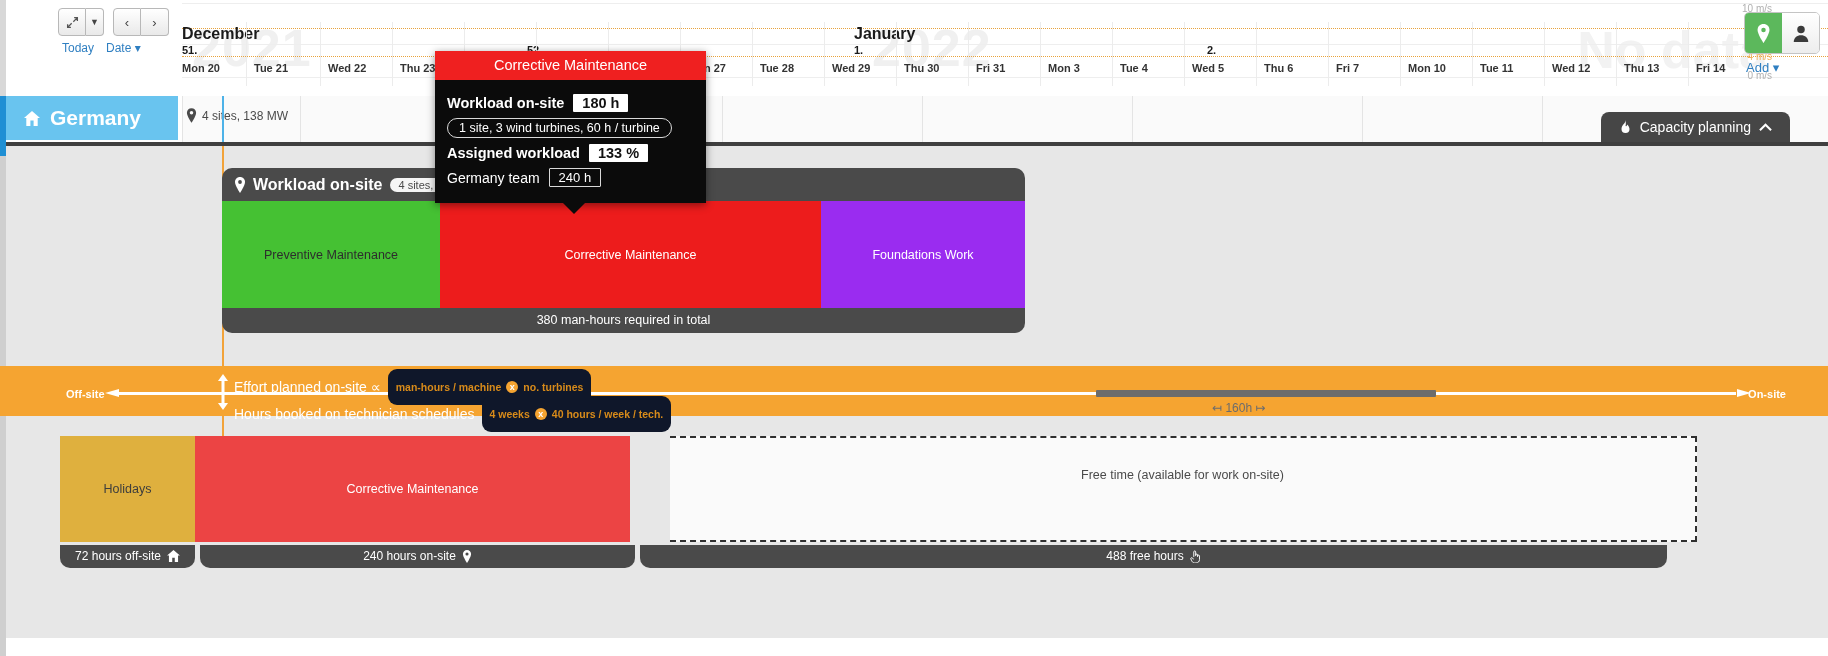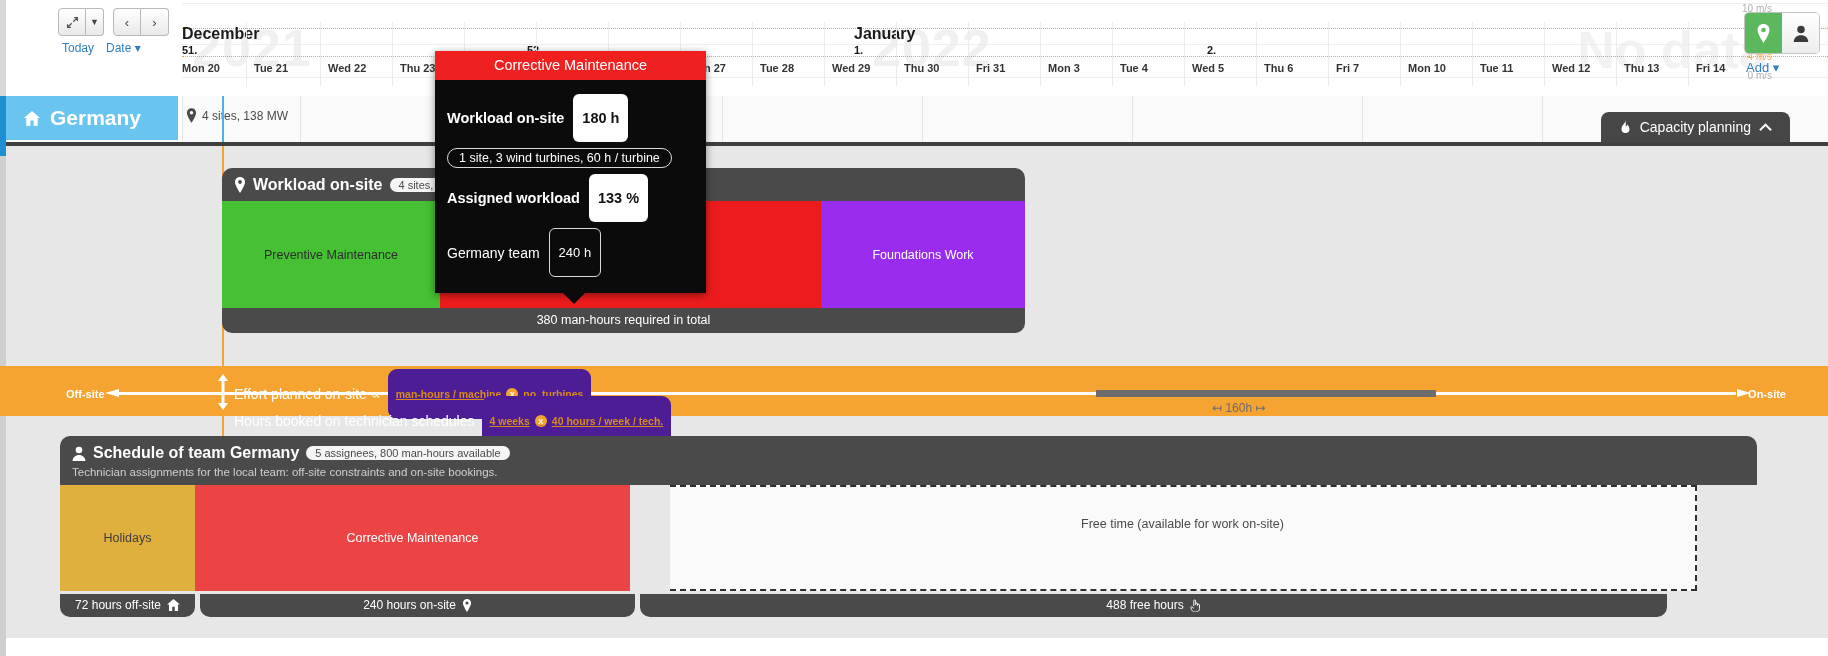--- a/index.html
+++ b/index.html
@@ -116,22 +116,22 @@
     text-align: center; font-size: 12.5px; padding: 5px 0 6px 0;
   }
 
   
   #band { position: absolute; left: 0; right: 0; top: 366px; height: 50px; background: #f5a431; }
   .band-label { position: absolute; font-size: 11px; color: #fff; font-weight: bold; }
   .band-arrowline { position: absolute; height: 3px; background: #fff; }
   .band-text { position: absolute; font-size: 14px; color: #fff; display: flex; align-items: center; gap: 7px; }
   .band-pill {
     display: inline-flex; align-items: center; gap: 5px;
-    background: #4c1d95; color: #d88b1a; border-radius: 9px;
-    padding: 19px 8px; font-size: 10.5px; font-weight: bold; text-decoration: underline;
+    background: #0f172a; color: #d88b1a; border-radius: 9px;
+    padding: 12px 8px; font-size: 10.5px; font-weight: bold;
   }
   .xdot {
     width: 12px; height: 12px; border-radius: 50%; background: #f5a431; color: #fff;
     font-size: 9px; display: inline-flex; align-items: center; justify-content: center;
   }
   #refbar { position: absolute; height: 7px; background: #6c6c6c; border-radius: 1px; }
   #reflabel { position: absolute; font-size: 12px; color: #6c6c6c; white-space: nowrap; }
 
   
   #sch-panel { position: absolute; left: 60px; top: 436px; width: 1697px; }
@@ -154,22 +154,22 @@
     position: absolute; left: 435px; top: 51px; width: 271px;
     background: #0b0b0b; z-index: 40;
     box-shadow: 0 2px 8px rgba(0,0,0,.45);
   }
   #tt-title { background: #ef2020; color: #fff; text-align: center; font-size: 14.5px; padding: 6px 0 7px 0; }
   #tt-body { padding: 8px 12px 10px 12px; }
   .tt-row { display: flex; align-items: center; gap: 9px; margin: 6px 0; }
   .tt-lab { color: #fff; font-size: 14.5px; font-weight: bold; }
   .tt-lab.norm { font-weight: normal; font-size: 14px; }
   .tt-val {
-    background: #fff; color: #111; border-radius: 6px;
-    padding: 16px 9px; font-size: 14.5px; font-weight: bold;
+    background: #fff; color: #111; border-radius: 1px;
+    padding: 1px 9px; font-size: 14.5px; font-weight: bold;
   }
   .tt-outline {
     border: 1px solid #d9d9d9; color: #fff; border-radius: 11px;
     padding: 2px 11px; font-size: 12.5px; display: inline-block;
   }
   .tt-val.outline2 { background: transparent; color: #fff; border: 1px solid #d9d9d9; font-weight: normal; font-size: 13px; }
   #tt-arrow {
     position: absolute; left: 128px; bottom: -11px;
     width: 0; height: 0; border-left: 11px solid transparent;
     border-right: 11px solid transparent; border-top: 11px solid #0b0b0b;
@@ -407,31 +407,20 @@
         <span class="xdot">x</span>
         <span>40 hours / week / tech.</span>
       </span>
     </div>
 
     <div id="refbar" style="left:1096px; top:24px; width:340px;"></div>
     <div id="reflabel" style="left:1212px; top:35px;">↤ 160h ↦</div>
   </div>
 
   <div id="sch-panel">
-    <div class="panel-head">
-      <div class="panel-title">
-        <svg width="14" height="15" viewBox="0 0 14 15">
-          <circle cx="7" cy="4" r="3.3" fill="#fff"></circle>
-          <path d="M0.6 15c0-3.6 2.9-6 6.4-6s6.4 2.4 6.4 6z" fill="#fff"></path>
-        </svg>
-        <span>Schedule of team Germany</span>
-        <span class="pill">5 assignees, 800 man-hours available</span>
-      </div>
-      <div class="panel-sub">Technician assignments for the local team: off-site constraints and on-site bookings.</div>
-    </div>
     <div class="sch-bars" id="sch-bars">
         <div class="sch-bar" style="width: 135px; background: rgb(223, 176, 62); color: rgb(61, 61, 61);">Holidays</div>
         <div class="sch-bar" style="width: 435px; background: rgb(236, 68, 68); color: rgb(255, 255, 255);">Corrective Maintenance</div>
         <div class="sch-bar free" style="width: 1027px;">Free time (available for work on-site)</div>
       </div>
     <div class="sch-foot" id="sch-foot">
         <div class="foot-seg" style="width: 135px;">
           <span>72 hours off-site</span>
           <span>
             <svg width="13" height="12" viewBox="0 0 16 15">

